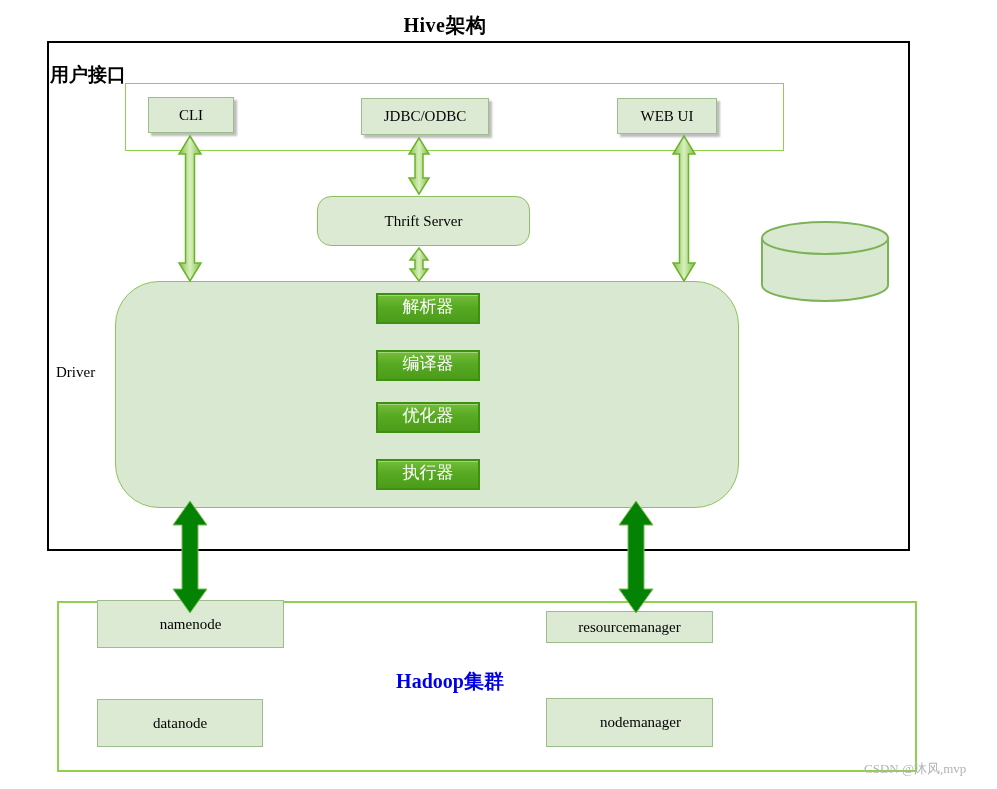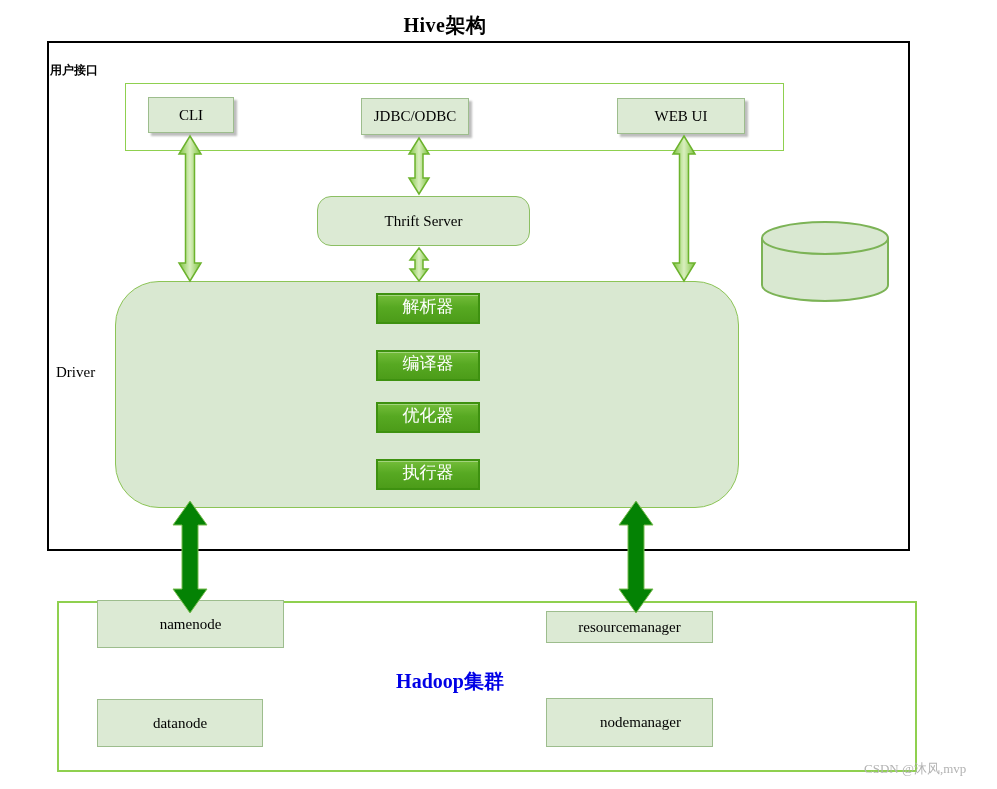--- a/index.html
+++ b/index.html
@@ -10,21 +10,21 @@
   }
   .abs{position:absolute;}
   .diagram-title{
     left:340px;top:12px;width:210px;text-align:center;
     font-size:20px;font-weight:bold;letter-spacing:0.5px;
   }
   .outer-box{
     left:47px;top:41px;width:859px;height:506px;
     border:2px solid #000000;background:transparent;
   }
-  .section-label{font-size:12px;font-weight:bold;}
+  .section-label{font-size:19px;font-weight:bold;}
   .ui-band{
     left:125px;top:83px;width:657px;height:66px;
     border:1.5px solid #8fd04f;
   }
   .gbox{
     background:#dcead4;border:1px solid #9dbd8d;
     display:flex;align-items:center;justify-content:center;
     font-size:15px;box-sizing:border-box;
   }
   .shadowed{box-shadow:3px 3px 2px #bdbdbd;}
@@ -69,24 +69,24 @@
 
   <div class="abs outer-box layer2"></div>
 
   <div class="abs section-label" style="left:50px;top:62px;">用户接口</div>
 
   <div class="abs ui-band layer2"></div>
 
   <div class="abs gbox shadowed layer3" style="left:148px;top:97px;width:86px;height:36px;">
     <span>CLI</span>
   </div>
-  <div class="abs gbox shadowed layer3" style="left:361px;top:98px;width:108px;height:37px;">
+  <div class="abs gbox shadowed layer3" style="left:361px;top:98px;width:128px;height:37px;">
     <span>JDBC/ODBC</span>
   </div>
-  <div class="abs gbox shadowed layer3" style="left:617px;top:98px;width:128px;height:36px;">
+  <div class="abs gbox shadowed layer3" style="left:617px;top:98px;width:100px;height:36px;">
     <span>WEB UI</span>
   </div>
 
   <div class="abs gbox rounded layer3" style="left:317px;top:196px;width:213px;height:50px;">
     <span>Thrift Server</span>
   </div>
 
   <div class="abs driver-box layer2"></div>
   <div class="abs driver-label">Driver</div>
 

